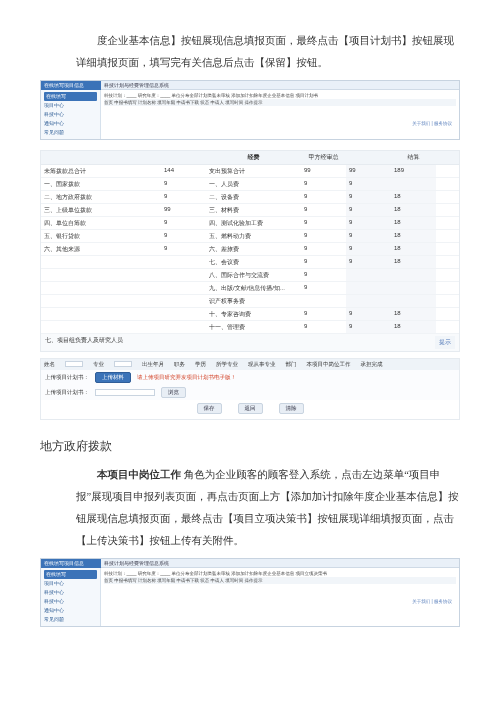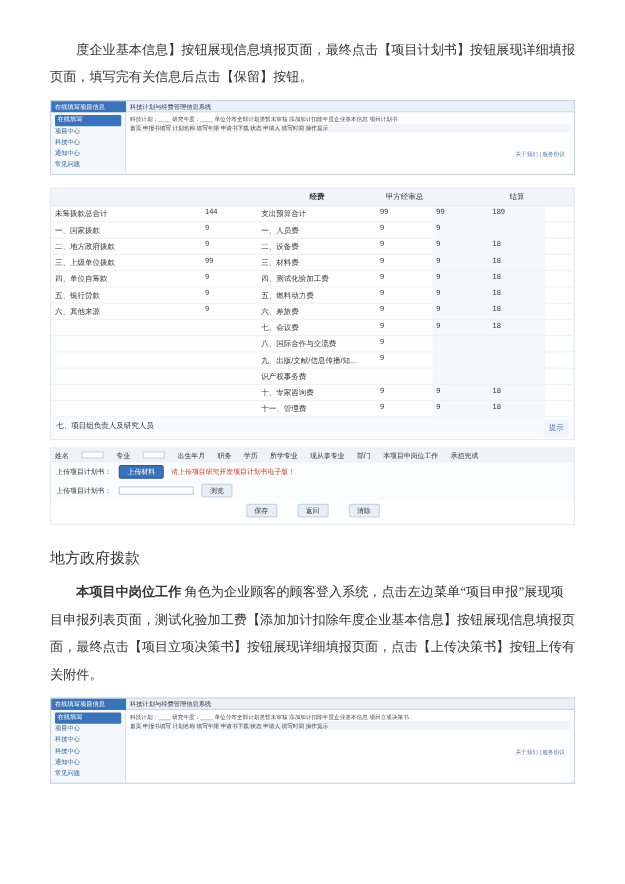--- a/index.html
+++ b/index.html
@@ -8,20 +8,21 @@
     background: #fff;
     font-family: "SimSun", "宋体", serif;
     font-size: 10.5px;
     color: #333;
     padding: 30px 40px 20px 40px;
   }
   .para {
     line-height: 2.1;
     text-indent: 2em;
     margin-bottom: 6px;
+    margin-left: 36px;
   }
   .section-title {
     font-size: 12px;
     line-height: 2;
     margin: 14px 0 6px 0;
   }
   .shot {
     border: 1px solid #c7d3e0;
     background: #f0f5fb;
     font-size: 5px;
@@ -337,21 +338,21 @@
     <span class="btn">保存</span>
     <span class="btn">返回</span>
     <span class="btn">清除</span>
   </div>
 </div>
 
 <div class="section-title">地方政府拨款</div>
 
 <p class="para">
   <b>本项目中岗位工作</b>
-  <span>   角色为企业顾客的顾客登入系统，点击左边菜单“项目申报”展现项目申报列表页面，测试化验加工费【添加加计扣除年度企业基本信息】按钮展现信息填报页面，最终点击【项目立项决策书】按钮展现详细填报页面，点击【上传决策书】按钮上传有关附件。</span>
+  <span>   角色为企业顾客的顾客登入系统，点击左边菜单“项目申报”展现项目申报列表页面，再点击页面上方【添加加计扣除年度企业基本信息】按钮展现信息填报页面，最终点击【项目立项决策书】按钮展现详细填报页面，点击【上传决策书】按钮上传有关附件。</span>
 </p>
 
 <div class="shot">
   <div class="topbar">
     <div class="l">在线填写项目信息</div>
     <div class="r">科技计划与经费管理信息系统</div>
   </div>
   <div class="body">
     <div class="nav">
       <div class="item hl">在线填写</div>

